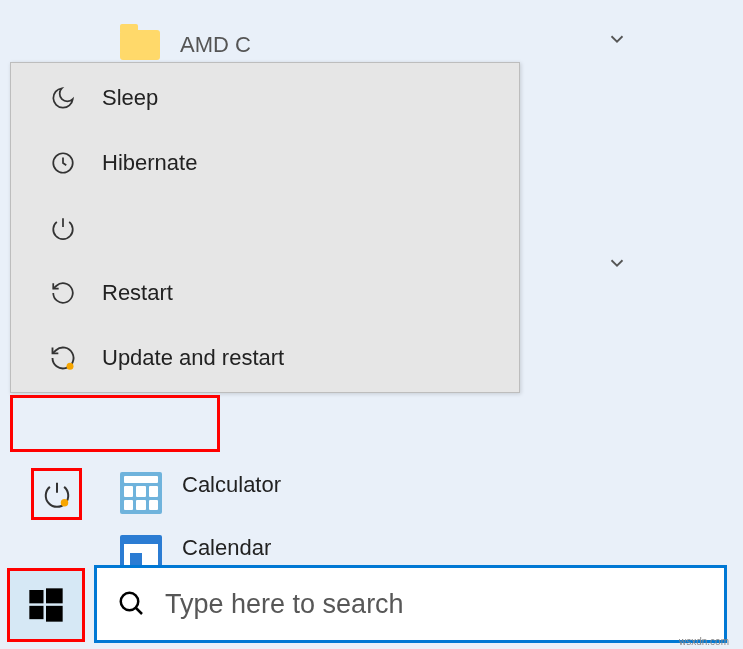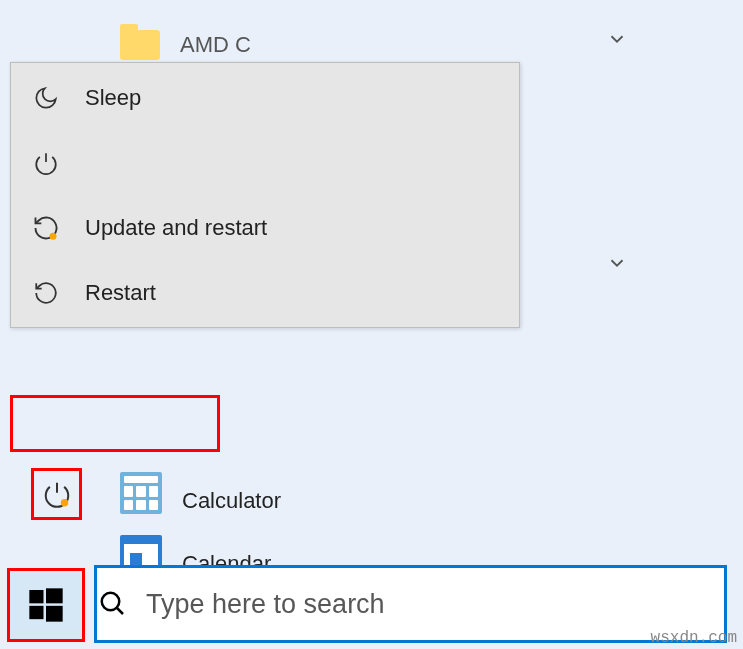--- a/index.html
+++ b/index.html
@@ -45,21 +45,21 @@
       width: 22px; height: 22px;
     }
     .power-menu {
       position: absolute;
       left: 10px;
       top: 62px;
       width: 510px;
       background: #e6e6e6;
       border: 1px solid #bdbdbd;
       box-shadow: 1px 1px 4px rgba(0,0,0,0.15);
-      padding: 2px 0;
+      padding: 2px 17px;
     }
     .menu-item {
       display: flex;
       align-items: center;
       height: 65px;
       padding: 0 20px;
       gap: 24px;
       font-size: 22px;
       color: #222;
       cursor: default;
@@ -77,21 +77,21 @@
       position: absolute;
       left: 10px;
       top: 395px;
       width: 210px;
       height: 57px;
       pointer-events: none;
     }
     .start-app {
       position: absolute;
       display: flex;
-      align-items: flex-end;
+      align-items: flex-start;
       gap: 20px;
       font-size: 22px;
       color: #222;
     }
     .calc-icon {
       width: 42px; height: 42px;
       background: #6fb3dc;
       border-radius: 2px;
       display: flex;
       flex-direction: column;
@@ -144,34 +144,34 @@
     .search-box {
       position: absolute;
       left: 94px;
       top: 565px;
       width: 633px;
       height: 78px;
       background: #fff;
       border: 3px solid #0078d4;
       display: flex;
       align-items: center;
-      padding: 0 1px;
+      padding: 0 20px;
       gap: 18px;
     }
     .search-placeholder {
       font-size: 27px;
       color: #575757;
     }
     .watermark {
       position: absolute;
-      right: 6px;
+      right: 14px;
       bottom: 2px;
-      font-size: 16px;
+      font-size: 10px;
       color: #888;
-      font-family: Liberation Mono, monospace;
+      font-family: Liberation Sans, sans-serif;
     }
   </style>
 </head>
 <body>
 
 <div class="bg-light"></div>
 
 <div class="folder-row">
   <div class="folder-icon"></div>
   <span style="color:#555;font-size:22px;">AMD C</span>
@@ -193,43 +193,52 @@
     <span class="icon-wrap">
       <svg width="26" height="26" viewBox="0 0 24 24" fill="none" stroke="#333" stroke-width="1.6">
           <path d="M21 13A9 9 0 1 1 11 3a7 7 0 0 0 10 10z"></path>
         </svg>
     </span>
     <span>Sleep</span>
   </div>
   <div class="menu-item">
     <span class="icon-wrap">
       <svg width="26" height="26" viewBox="0 0 24 24" fill="none" stroke="#333" stroke-width="1.6">
+          <circle cx="12" cy="12" r="9"></circle>
+          <path d="M12 7v5l3 2"></path>
+        </svg>
+    </span>
+    <span>Hibernate</span>
+  </div>
+  <div class="menu-item">
+    <span class="icon-wrap">
+      <svg width="26" height="26" viewBox="0 0 24 24" fill="none" stroke="#333" stroke-width="1.6">
           <path d="M12 3v8"></path>
           <path d="M6.3 6.3a9 9 0 1 0 11.4 0"></path>
         </svg>
     </span>
+  </div>
+  <div class="menu-item">
+    <span class="icon-wrap">
+      <svg width="26" height="26" viewBox="0 0 24 24" fill="none" stroke="#333" stroke-width="1.6">
+          <path d="M3 12a9 9 0 1 0 3-6.7L3 8"></path>
+          <polyline points="3 3 3 8 8 8"></polyline>
+        </svg>
+    </span>
+    <span>Restart</span>
   </div>
   <div class="menu-item">
     <span class="icon-wrap">
       <svg width="28" height="28" viewBox="0 0 24 24" fill="none" stroke="#333" stroke-width="1.6">
           <path d="M3 12a9 9 0 1 0 3-6.7L3 8"></path>
           <polyline points="3 3 3 8 8 8"></polyline>
           <circle cx="18" cy="19" r="3" fill="#f7a600" stroke="none"></circle>
         </svg>
     </span>
     <span>Update and restart</span>
-  </div>
-  <div class="menu-item">
-    <span class="icon-wrap">
-      <svg width="26" height="26" viewBox="0 0 24 24" fill="none" stroke="#333" stroke-width="1.6">
-          <path d="M3 12a9 9 0 1 0 3-6.7L3 8"></path>
-          <polyline points="3 3 3 8 8 8"></polyline>
-        </svg>
-    </span>
-    <span>Restart</span>
   </div>
 </div>
 
 <div class="restart-highlight red-box"></div>
 
 <div class="start-app" style="left:120px; top:472px;">
   <div class="calc-icon">
     <div class="bar"></div>
     <div class="cells">
         <div></div>

